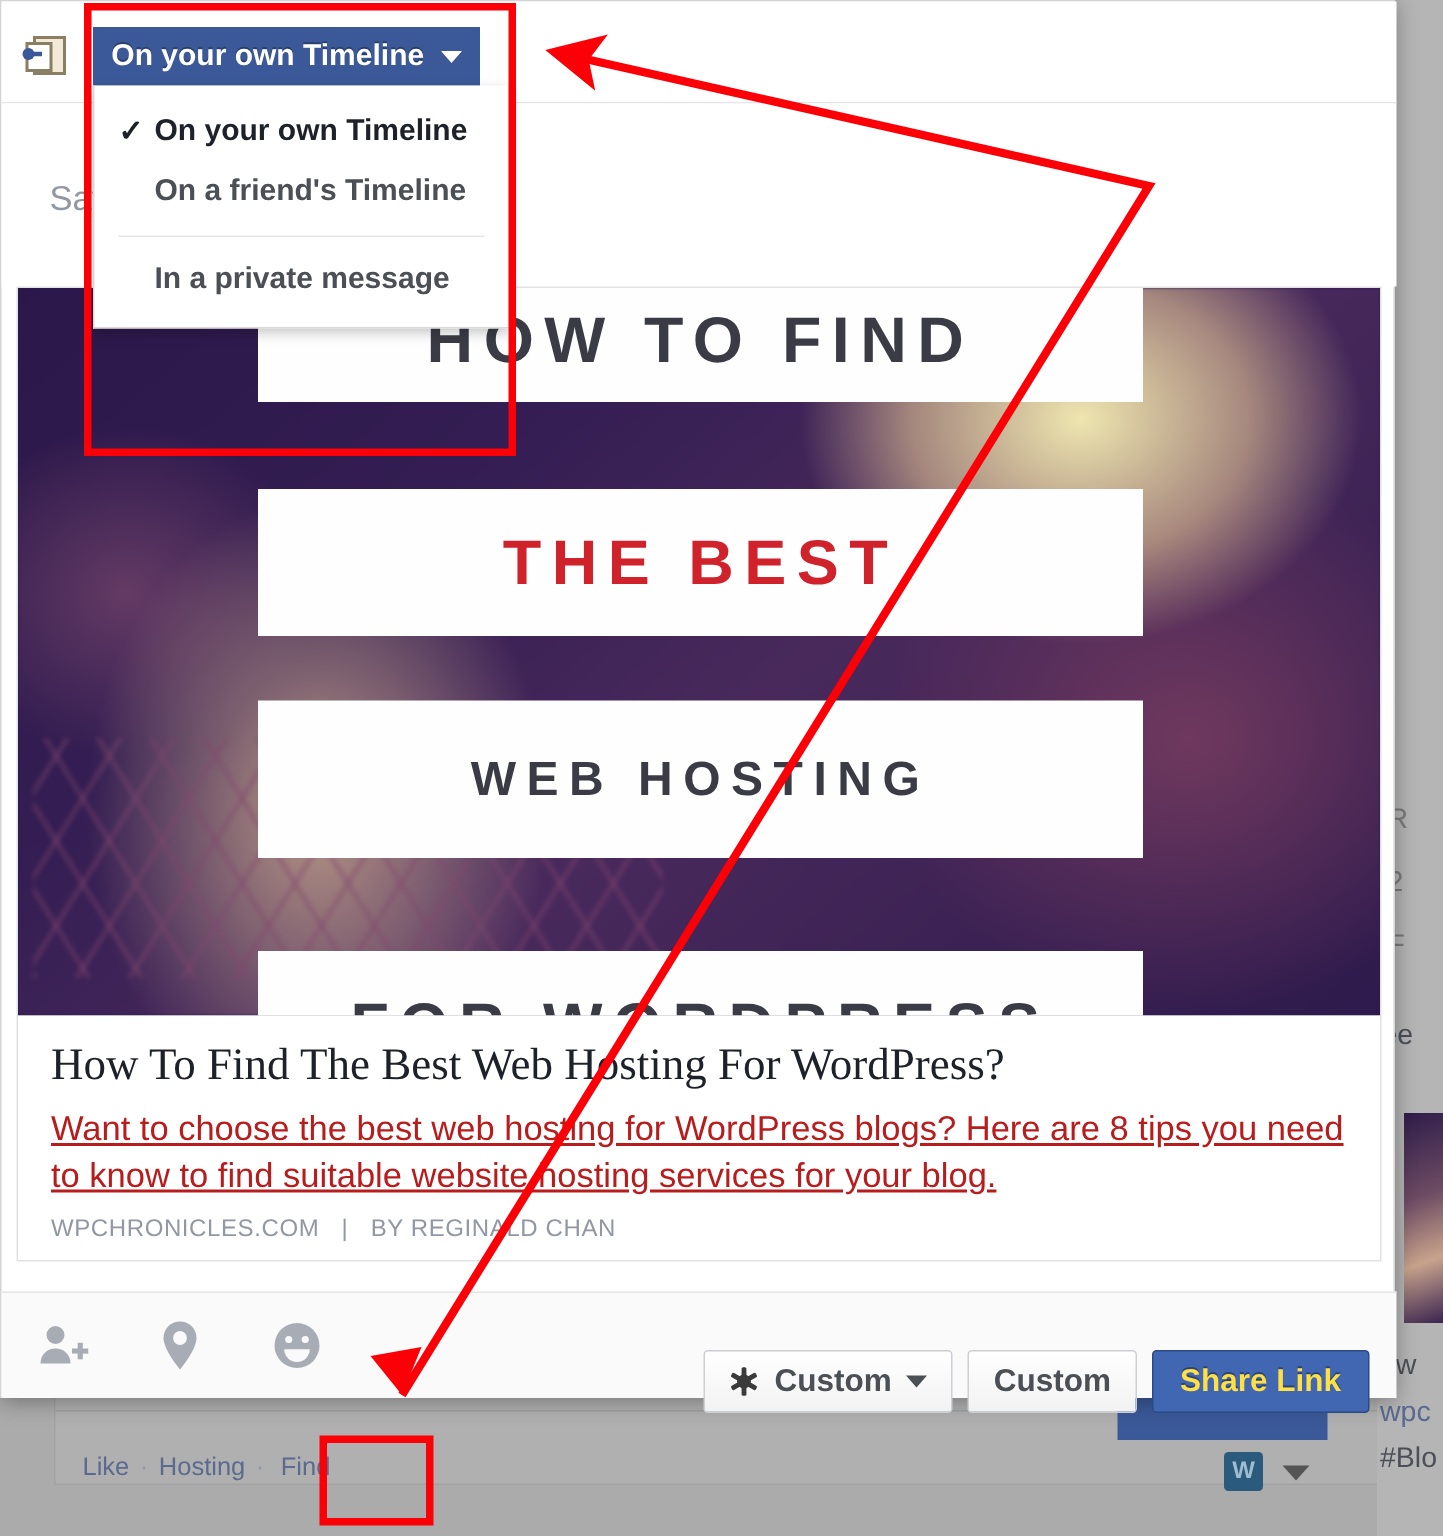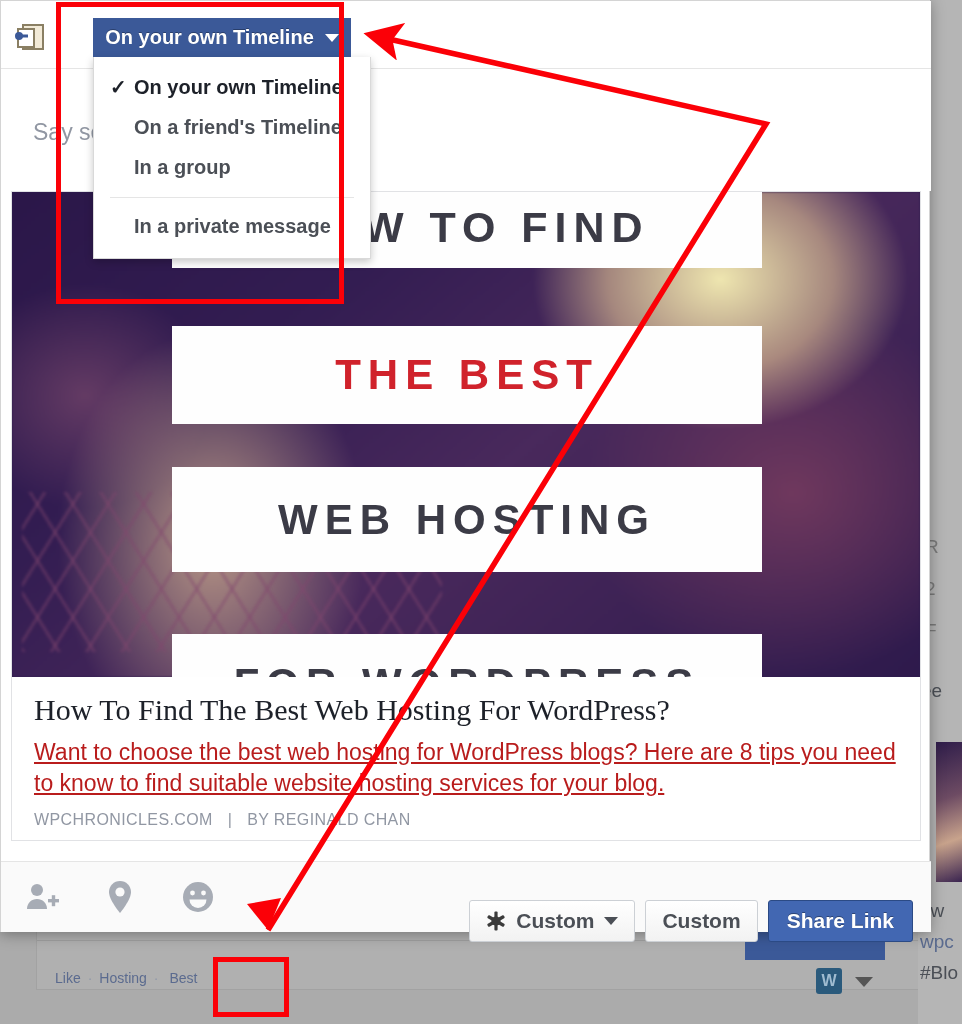--- a/index.html
+++ b/index.html
@@ -24,21 +24,21 @@
     position:absolute; left:36px; top:880px; width:884px; height:110px;
     background:#b0b0b0; border:1px solid #a2a2a2;
   }
   .bg-post-divider {
     position:absolute; left:37px; top:940px; width:882px; height:1px;
     background:#a0a0a0;
   }
   .bg-actionbar {
     position:absolute; left:55px; top:958px; width:820px; height:40px;
     display:flex; align-items:center; gap:7px;
-    font-size:14px; color:#5b6b8f;
+    font-size:17px; color:#5b6b8f;
   }
   .bg-actionbar .sep { color:#8f97a8; }
   .bg-share-word { color:#5b6b8f; padding:2px 4px; }
 
   .bg-blue-btn {
     position:absolute; left:745px; top:928px; width:140px; height:32px;
     background:#3b5998;
   }
   .bg-wp-icon {
     position:absolute; left:816px; top:968px; width:26px; height:26px;
@@ -115,21 +115,21 @@
     opacity:.85;
   }
   .band {
     position:absolute; background:#fefefe;
     display:flex; align-items:center; justify-content:center;
     letter-spacing:7px;
     font-weight:bold;
   }
   .band.b1 { left:160px; top:-6px;  width:590px; height:82px; font-size:43px; color:#3b3b46; }
   .band.b2 { left:160px; top:134px; width:590px; height:98px; font-size:42px; color:#d0222b; }
-  .band.b3 { left:160px; top:275px; width:590px; height:105px; font-size:42px; color:#3b3b46; }
+  .band.b3 { left:160px; top:275px; width:590px; height:105px; font-size:32px; color:#3b3b46; }
   .band.b4 { left:160px; top:442px; width:590px; height:100px; font-size:42px; color:#3b3b46; }
 
   .preview-body {
     position:absolute; left:0; top:485px; width:908px; height:163px;
     background:#fff; padding:14px 22px 0 22px;
   }
   .preview-title {
     font-family:"Liberation Serif", serif;
     font-size:30px; color:#1d2129; line-height:1.25;
     margin-bottom:8px;
@@ -163,31 +163,31 @@
     background:linear-gradient(#fff,#f2f2f2);
     border:1px solid #ccd0d5; color:#4b4f56;
   }
   .btn-cancel {
     height:42px; padding:0 16px;
     background:linear-gradient(#fff,#f2f2f2);
     border:1px solid #ccd0d5; color:#4b4f56;
   }
   .btn-primary {
     height:42px; padding:0 18px;
-    background:#4267b2; border:1px solid #2b4a85; color:#ffffff;
+    background:#4267b2; border:1px solid #2b4a85; color:#fde047;
     text-shadow:0 -1px 0 rgba(0,0,0,.35);
   }
   .caret-dn {
     width:0; height:0;
     border-left:7px solid transparent; border-right:7px solid transparent;
     border-top:8px solid currentColor;
   }
 
   
-  .audience-wrap { position:absolute; left:62px; top:18px; z-index:40;padding-left:31px; }
+  .audience-wrap { position:absolute; left:62px; top:18px; z-index:40; }
   .audience-btn {
     width:258px; height:39px;
     background:#3b5998; border:1px solid #3b5998;
     display:flex; align-items:center; justify-content:center; gap:11px;
     color:#ffffff; font-size:20px; font-weight:bold;
     text-shadow:0 -1px 0 rgba(0,0,0,.3);
     cursor:pointer;
   }
   .audience-menu {
     width:278px;
@@ -227,21 +227,21 @@
 
     <div class="bg-post-card"></div>
     <div class="bg-post-divider"></div>
     <div class="bg-blue-btn"></div>
 
     <div class="bg-actionbar">
       <span>Like</span>
       <span class="sep">·</span>
       <span>Hosting</span>
       <span class="sep">·</span>
-      <span class="bg-share-word">Best</span>
+      <span class="bg-share-word">Find</span>
     </div>
 
     <div class="bg-wp-icon">W</div>
     <div class="bg-caret"></div>
 
     <div class="bg-rail">
       
     </div>
     <div class="rail-txt" style="left:925px; top:536px;">R</div>
     <div class="rail-txt" style="left:925px; top:578px;">2</div>
@@ -342,24 +342,20 @@
     </div>
     <div class="audience-menu">
       <div class="menu-item selected">
         <span class="check">✓</span>
         <span>On your own Timeline</span>
       </div>
       <div class="menu-item">
         <span class="check"></span>
         <span>On a friend's Timeline</span>
       </div>
-      <div class="menu-item">
-        <span class="check"></span>
-        <span>In a group</span>
-      </div>
       <div class="menu-sep"></div>
       <div class="menu-item">
         <span class="check"></span>
         <span>In a private message</span>
       </div>
     </div>
   </div>
 
   <div class="hl" id="hl-dropdown"></div>
   <div class="hl" id="hl-share"></div>

